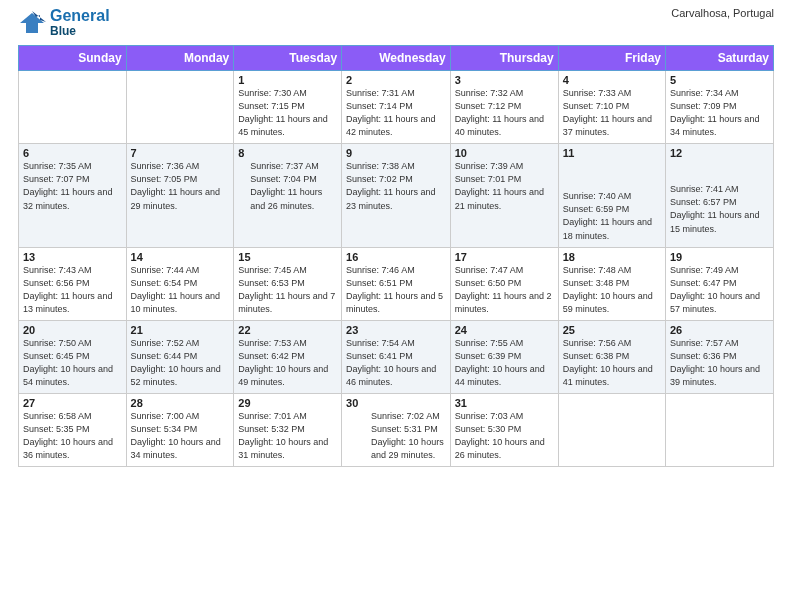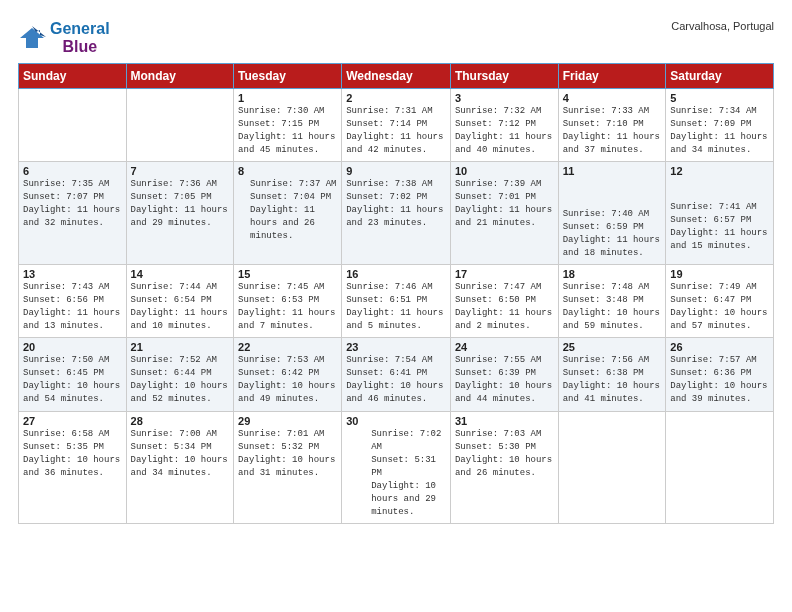--- a/index.html
+++ b/index.html
@@ -7,21 +7,21 @@
       font-family: Arial, sans-serif;
       background: #fff;
       width: 792px;
       min-height: 612px;
       padding: 0;
     }
     .page {
       width: 792px;
       min-height: 612px;
       background: #fff;
-      padding: 20px 18px 10px 18px;
+      padding: 7px 18px 10px 18px;
     }
     .header {
       display: flex;
       justify-content: space-between;
       align-items: flex-start;
       margin-bottom: 6px;
     }
     .logo {
       display: flex;
       align-items: center;
@@ -43,26 +43,26 @@
     .subtitle {
       font-size: 11px;
       color: #333;
     }
     .calendar {
       width: 100%;
       border-collapse: collapse;
       border: 1px solid #ccc;
     }
     .calendar th {
-      background: #b91c1c;
+      background: #8b5cf6;
       color: #fff;
       font-size: 12px;
       font-weight: bold;
       padding: 5px 4px;
-      text-align: left;
+      text-align: right;
       border: 1px solid #5a9fd4;
     }
     .calendar td {
       vertical-align: top;
       border: 1px solid #ccc;
       padding: 3px 4px 4px 4px;
       width: 110px;
       min-height: 72px;
       font-size: 9.5px;
       color: #222;
@@ -78,39 +78,38 @@
       font-size: 11px;
       font-weight: bold;
       color: #222;
       display: block;
       margin-bottom: 1px;
     }
     .day-info {
       font-size: 9px;
       color: #333;
       line-height: 1.45;
-      font-family: Liberation Mono, monospace;
     }
     .empty {
       background: #fff !important;
     }
   </style>
 </head>
 <body>
 
 <div class="page">
   <div class="header">
     <div class="logo">
       <svg class="logo-bird" viewBox="0 0 28 28" xmlns="http://www.w3.org/2000/svg">
         <polygon points="14,4 26,14 20,14 20,24 8,24 8,14 2,14" fill="#3a7fc1"></polygon>
         <polygon points="14,2 28,13 22,11 22,6 18,8" fill="#1a4f8c"></polygon>
       </svg>
       <div>
         <div style="font-size:16px;font-weight:bold;color:#1a6faf;line-height:1.15;">General</div>
-        <div style="font-size:16px;font-weight:bold;color:#701a75;line-height:1.15;text-align:center;">Blue</div>
+        <div style="font-size:12px;font-weight:bold;color:#0c4a6e;line-height:1.15;">Blue</div>
       </div>
     </div>
     <div class="title-block">
       <div class="subtitle">Carvalhosa, Portugal</div>
     </div>
   </div>
 
   <table class="calendar">
     <thead>
       <tr>

